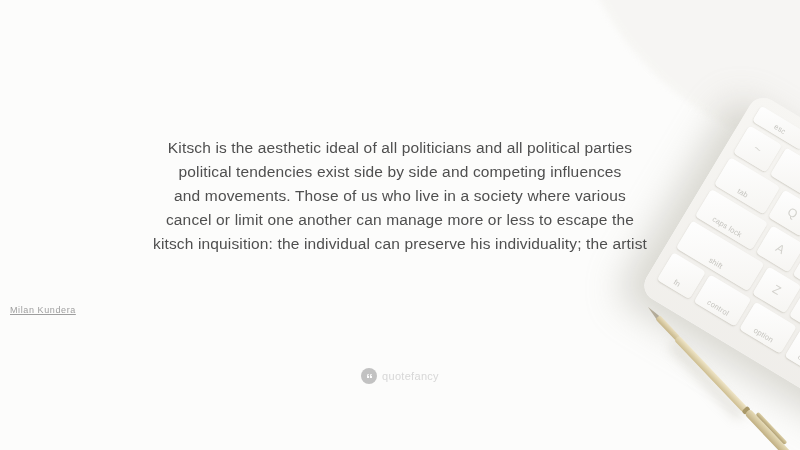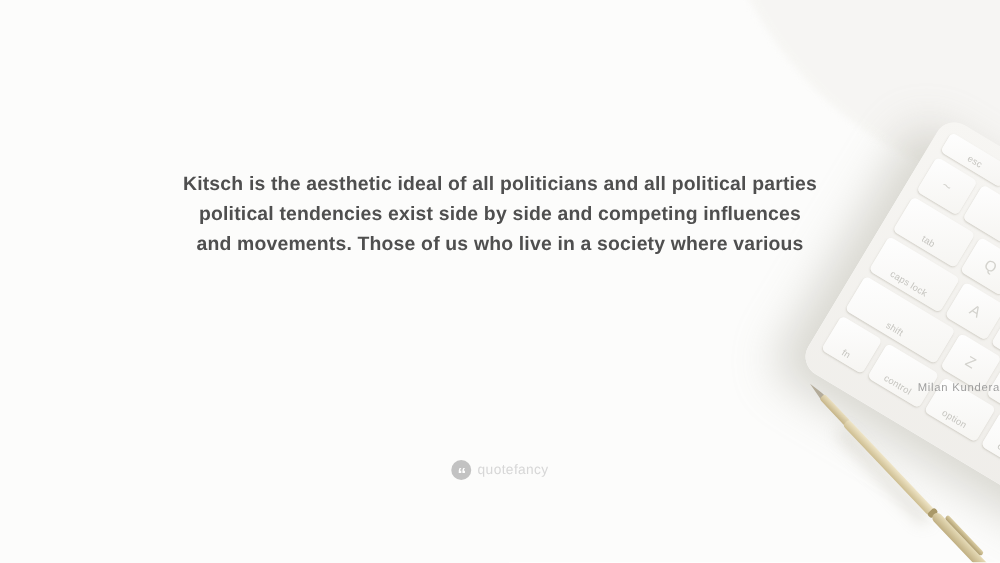--- a/index.html
+++ b/index.html
@@ -10,26 +10,26 @@
   }
   
   .plate{
     position:absolute; left:566px; top:-432px; width:590px; height:590px;
     border-radius:50%; background:#f2f1ed; opacity:.55; filter:blur(3px);
   }
   
   .quote{
     position:absolute; top:136px; left:0; right:0;
     text-align:center; font-size:15.5px; line-height:24px;
-    font-weight:700; color:#4f4f4f; letter-spacing:.15px;
+    font-weight:400; color:#4f4f4f; letter-spacing:.15px;
   }
   .qline{white-space:nowrap;}
   .author{
-    position:absolute; top:305px; left:10px; right:0; text-align:right;
-    font-size:9px; color:#9e9e9e; letter-spacing:.6px;
+    position:absolute; top:305px; left:10px; right:0; text-align:left;
+    font-size:9px; color:#9e9e9e; letter-spacing:.6px;text-decoration:underline;
   }
   
   .watermark{
     position:absolute; top:368px; left:0; right:0;
     display:flex; justify-content:center; align-items:center; gap:5px;
   }
   .wm-circle{
     width:16px; height:16px; border-radius:50%; background:#c2c2c2;
     color:#ffffff; overflow:hidden; position:relative;
   }
@@ -166,20 +166,22 @@
     <div class="pen-body"></div>
     <div class="pen-ring"></div>
     <div class="pen-rear"></div>
     <div class="pen-clip"></div>
   </div>
 
   <div class="quote">
       <div class="qline">Kitsch is the aesthetic ideal of all politicians and all political parties</div>
       <div class="qline">political tendencies exist side by side and competing influences</div>
       <div class="qline">and movements. Those of us who live in a society where various</div>
+      <div class="qline">cancel or limit one another can manage more or less to escape the</div>
+      <div class="qline">kitsch inquisition: the individual can preserve his individuality; the artist</div>
     </div>
 
   <div class="author">Milan Kundera</div>
 
   <div class="watermark">
     <span class="wm-circle">
       <span>“</span>
     </span>
     <span class="wm-text">quotefancy</span>
   </div>

